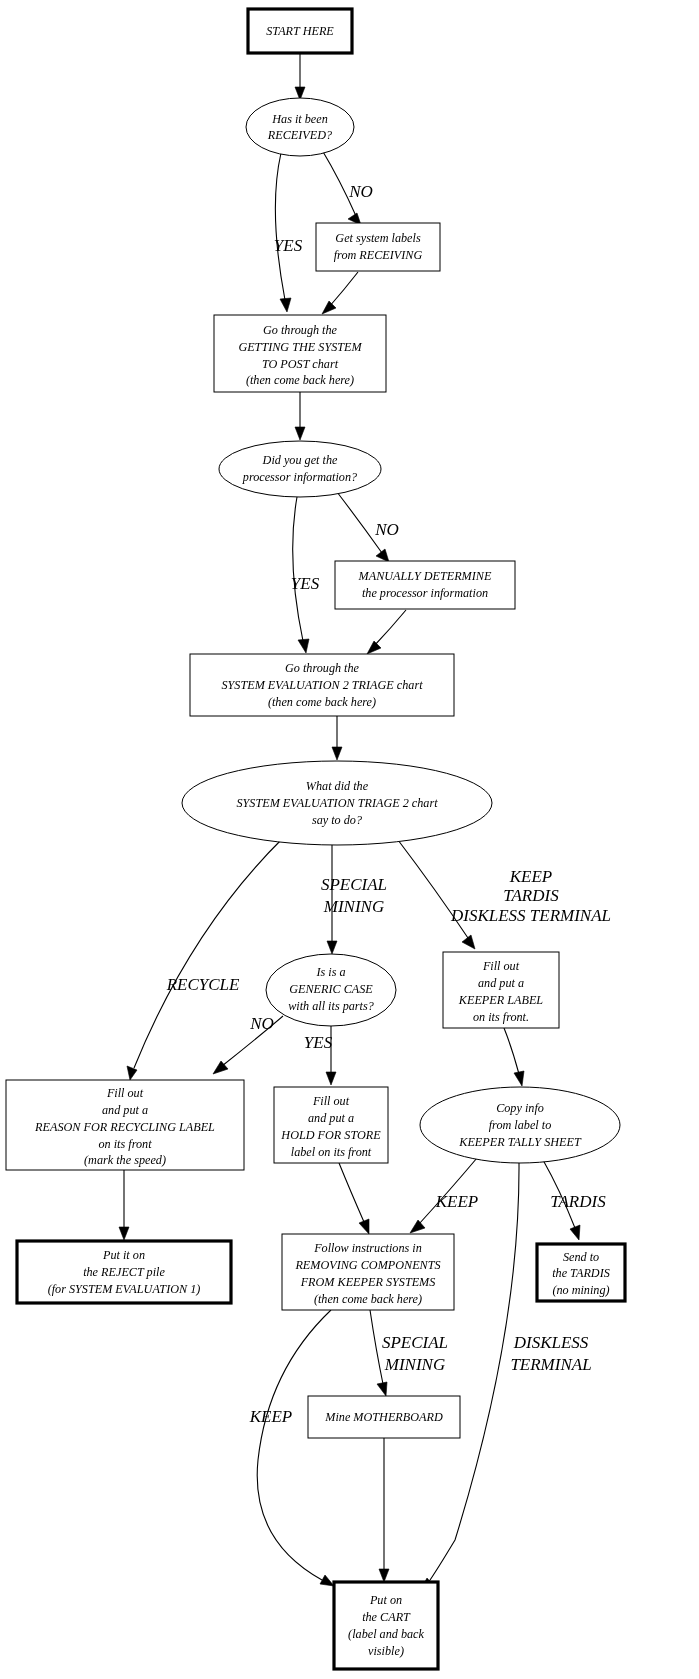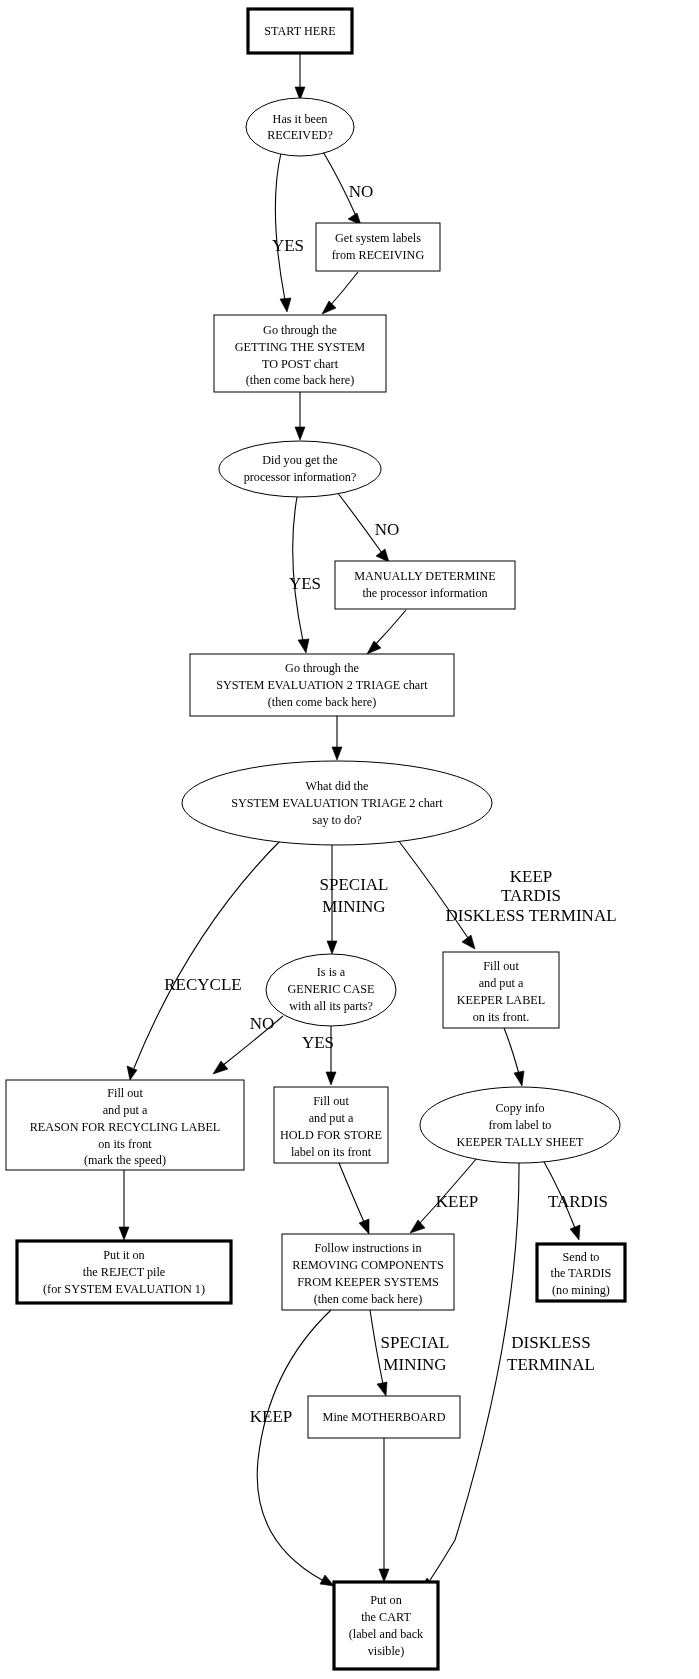--- a/index.html
+++ b/index.html
@@ -6,20 +6,21 @@
     margin: 0;
     padding: 0;
     background: #ffffff;
   }
   #chart-root {
     position: relative;
     width: 699px;
     height: 1679px;
     background: #ffffff;
     font-family: "Liberation Serif", "DejaVu Serif", serif;
+    font-style: italic;
   }
   svg#flow { display: block; width: 699px; height: 1679px; }
   .node-shape { fill: #ffffff; stroke: #000000; stroke-width: 1; }
   .node-shape.bold { stroke-width: 3.2; }
   .edge-path { fill: none; stroke: #000000; stroke-width: 1.1; }
   .arrow-head { fill: #000000; stroke: #000000; stroke-width: 0.6; }
   text.node-label {
     font-family: "Liberation Serif", "DejaVu Serif", serif;
     font-size: 12.2px;
     fill: #000000;

